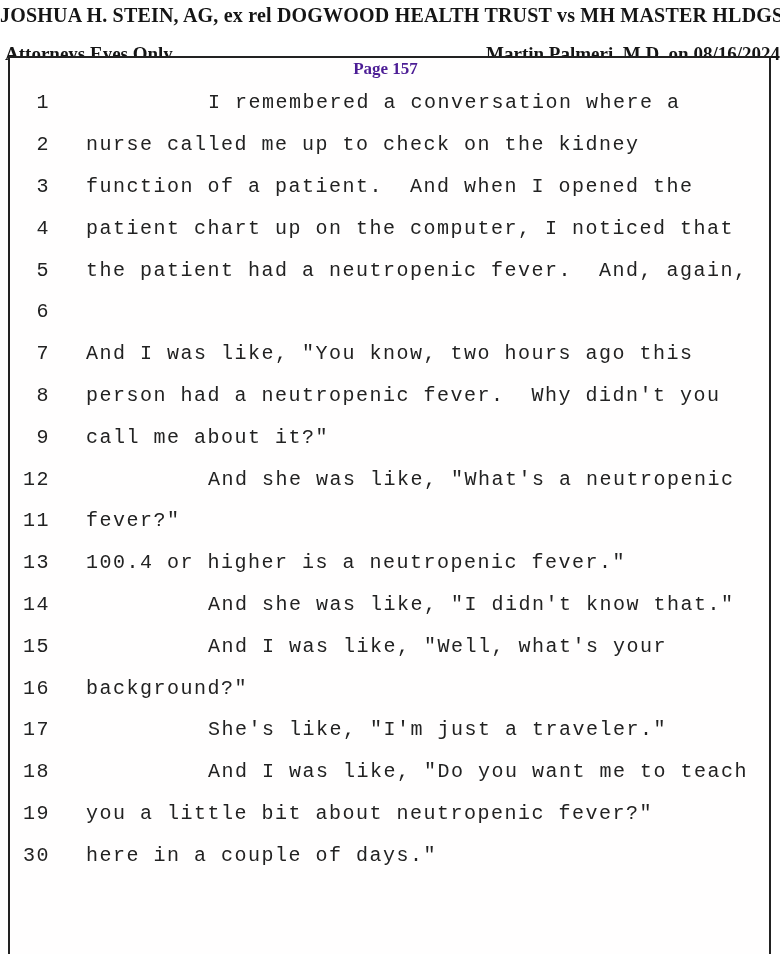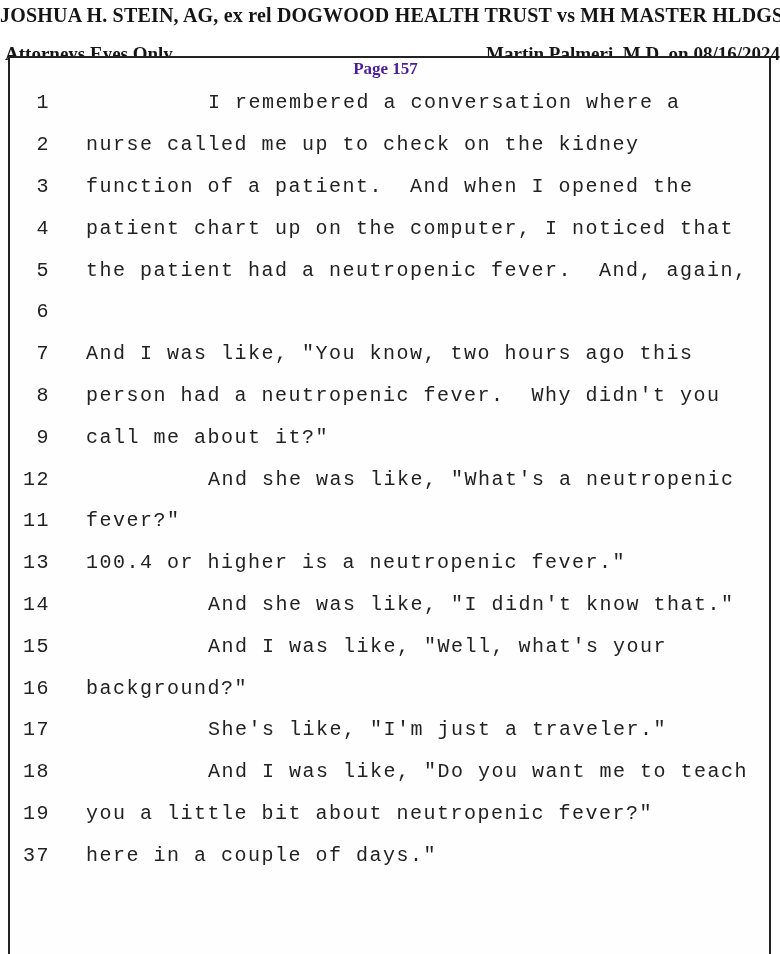--- a/index.html
+++ b/index.html
@@ -118,15 +118,15 @@
       <div class="tline"><span class="lnum">9</span><span class="ltext">call me about it?"</span></div>
       <div class="tline"><span class="lnum">12</span><span class="ltext indent">And she was like, "What's a neutropenic</span></div>
       <div class="tline"><span class="lnum">11</span><span class="ltext">fever?"</span></div>
       <div class="tline"><span class="lnum">13</span><span class="ltext">100.4 or higher is a neutropenic fever."</span></div>
       <div class="tline"><span class="lnum">14</span><span class="ltext indent">And she was like, "I didn't know that."</span></div>
       <div class="tline"><span class="lnum">15</span><span class="ltext indent">And I was like, "Well, what's your</span></div>
       <div class="tline"><span class="lnum">16</span><span class="ltext">background?"</span></div>
       <div class="tline"><span class="lnum">17</span><span class="ltext indent">She's like, "I'm just a traveler."</span></div>
       <div class="tline"><span class="lnum">18</span><span class="ltext indent">And I was like, "Do you want me to teach</span></div>
       <div class="tline"><span class="lnum">19</span><span class="ltext">you a little bit about neutropenic fever?"</span></div>
-      <div class="tline"><span class="lnum">37</span><span class="ltext">here in a couple of days."</span></div>
+      <div class="tline"><span class="lnum">30</span><span class="ltext">here in a couple of days."</span></div>
     </div>
 </div>
 
 </body></html>

